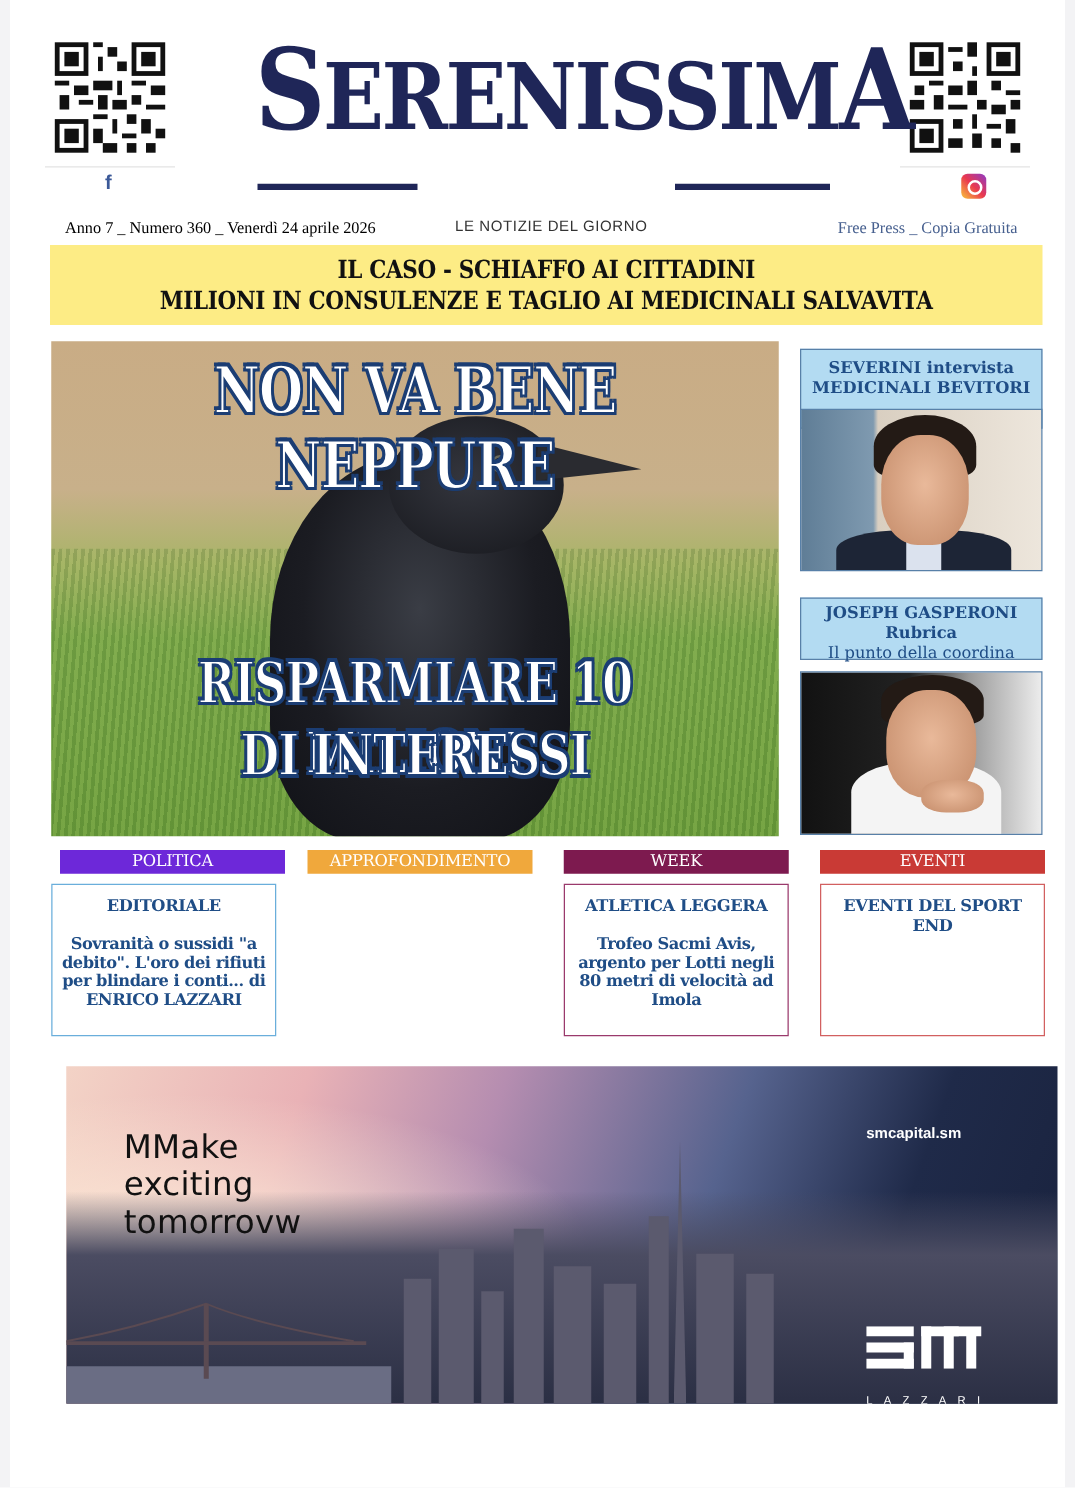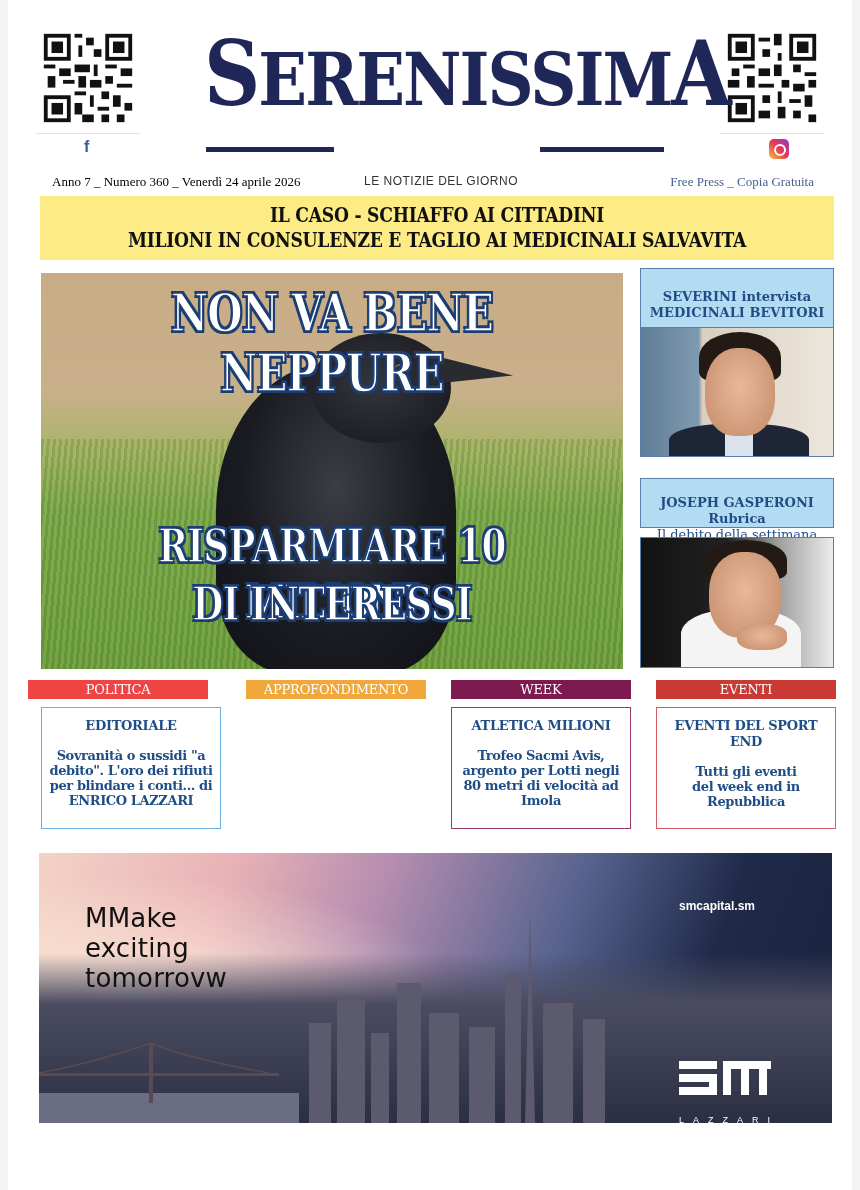--- a/index.html
+++ b/index.html
@@ -35,21 +35,21 @@
 .p1{top:327px;height:130px;background:linear-gradient(90deg,#5f7d96 0%,#7f9ab0 30%,#d9cfc1 32%,#ede6dc 100%)}
 .p2{top:537px;height:131px;background:linear-gradient(90deg,#121212 0%,#222 45%,#9a9a9a 70%,#ececec 100%)}
 .face{position:absolute;border-radius:45% 45% 42% 42%;background:radial-gradient(ellipse at 50% 45%,#e9b99a,#c38a68)}
 .hair{position:absolute;background:#231a15;border-radius:50% 50% 20% 20%}
 .suit{position:absolute;background:#1d2536;border-radius:40% 40% 0 0}
 .shirt{position:absolute;background:#f4f4f4}
 .cat{position:absolute;top:680px;width:180px;height:19px;text-align:center;color:#fff;font:13px "DejaVu Serif",serif;line-height:19px;letter-spacing:-.2px}
 .card{position:absolute;top:707px;width:180px;height:122px;background:#fff;border:1.5px solid;text-align:center;color:#1f4d86;padding-top:10px}
 .card .ch{font:bold 13px "DejaVu Serif",serif;line-height:16px;letter-spacing:-.3px}
 .card .cb{margin-top:14px;font:bold 13px "DejaVu Serif",serif;line-height:15px;letter-spacing:-.4px}
-.ad{position:absolute;left:31px;top:853px;width:793px;height:270px;overflow:hidden;background:linear-gradient(110deg,#f3d3c6 0%,#e9b2b6 22%,#b58db0 40%,#56638e 62%,#1f2a49 80%,#19223d 100%)}
+.ad{position:absolute;left:45px;top:853px;width:793px;height:270px;overflow:hidden;background:linear-gradient(110deg,#f3d3c6 0%,#e9b2b6 22%,#b58db0 40%,#56638e 62%,#1f2a49 80%,#19223d 100%)}
 .ad .haze{position:absolute;left:0;top:0;width:60%;height:100%;background:radial-gradient(ellipse at 20% 55%,rgba(255,240,220,.9),rgba(255,230,215,.0) 60%)}
 .ad .city{position:absolute;left:0;bottom:0;width:100%;height:170px;background:linear-gradient(180deg,rgba(70,70,90,0) 0%,#4b4c62 30%,#2b2f44 100%)}
 .bldg{position:absolute;bottom:0;background:#5b5a6e}
 .ad-slogan{position:absolute;left:46px;top:50px;color:#111;font:26px "DejaVu Sans",sans-serif;line-height:30px;letter-spacing:.2px}
 .ad-url{position:absolute;left:640px;top:46px;color:#fff;font:bold 12px "Liberation Sans",sans-serif}
 .ad-logo{position:absolute;left:640px;top:208px;width:112px;height:34px}
 .ad-cap{position:absolute;left:640px;top:262px;color:#fff;font:9px "Liberation Sans",sans-serif;letter-spacing:9px}
 </style>
 </head>
 <body>
@@ -162,59 +162,58 @@
     <div class="grass"></div>
     <div class="crow-body"></div>
     <div class="crow-head"></div>
     <div class="crow-beak"></div>
     <div class="crow-eye"></div>
     <div class="hero-text t1">NON VA BENE NEPPURE</div>
     <div class="hero-text t2">RISPARMIARE 10 MILIONI</div>
     <div class="hero-text t3">DI INTERESSI</div>
   </div>
 
-  <div class="side-box" style="top:268px;height:64px;padding-top:20px">
+  <div class="side-box" style="top:279px;height:64px;padding-top:7px">
     <div>SEVERINI intervista</div>
     <div>MEDICINALI BEVITORI</div>
   </div>
   <div class="side-photo p1">
     <div class="suit" style="left:28px;top:96px;width:140px;height:40px"></div>
     <div class="shirt" style="left:84px;top:100px;width:28px;height:30px;background:#dbe2ee"></div>
     <div class="hair" style="left:58px;top:4px;width:82px;height:50px"></div>
     <div class="face" style="left:64px;top:20px;width:70px;height:88px"></div>
   </div>
 
-  <div class="side-box" style="top:478px;height:50px;padding-top:16px">
+  <div class="side-box" style="top:478px;height:50px;padding-top:4px">
     <div>JOSEPH GASPERONI</div>
     <div>Rubrica</div>
-    <div style="font-weight:normal">Il debito della settimana</div>
+    <div style="font-weight:normal">Il punto della coordina</div>
   </div>
   <div class="side-photo p2">
     <div class="shirt" style="left:40px;top:72px;width:120px;height:60px;border-radius:40% 40% 0 0"></div>
     <div class="hair" style="left:64px;top:2px;width:82px;height:40px"></div>
     <div class="face" style="left:68px;top:14px;width:72px;height:86px"></div>
     <div class="face" style="left:96px;top:86px;width:50px;height:26px;border-radius:40%"></div>
   </div>
 
-  <div class="cat" style="left:20px;background:#ef4444">POLITICA</div>
+  <div class="cat" style="left:40px;background:#6d28d9">POLITICA</div>
   <div class="cat" style="left:238px;background:#f0a83c">APPROFONDIMENTO</div>
   <div class="cat" style="left:443px;background:#7d1a4f">WEEK</div>
   <div class="cat" style="left:648px;background:#c93a35">EVENTI</div>
 
   <div class="card" style="left:33px;border-color:#6aaedb">
     <div class="ch">EDITORIALE</div>
     <div class="cb" style="padding:0 6px">Sovranità o sussidi "a debito". L'oro dei rifiuti per blindare i conti... di ENRICO LAZZARI</div>
   </div>
   <div class="card" style="left:443px;border-color:#9a3a6c">
-    <div class="ch">ATLETICA MILIONI</div>
+    <div class="ch">ATLETICA LEGGERA</div>
     <div class="cb" style="padding:0 4px">Trofeo Sacmi Avis, argento per Lotti negli 80 metri di velocità ad Imola</div>
   </div>
   <div class="card" style="left:648px;border-color:#d26060">
     <div class="ch">EVENTI DEL SPORT END</div>
-    <div class="cb" style="padding:0 26px">Tutti gli eventi del week end in Repubblica</div>
   </div>
 
   <div class="ad">
     <div class="haze"></div>
     <div class="city">
       <div class="bldg" style="left:270px;width:22px;height:100px"></div>
       <div class="bldg" style="left:298px;width:28px;height:124px"></div>
       <div class="bldg" style="left:332px;width:18px;height:90px"></div>
       <div class="bldg" style="left:358px;width:24px;height:140px"></div>
       <div class="bldg" style="left:390px;width:30px;height:110px"></div>

